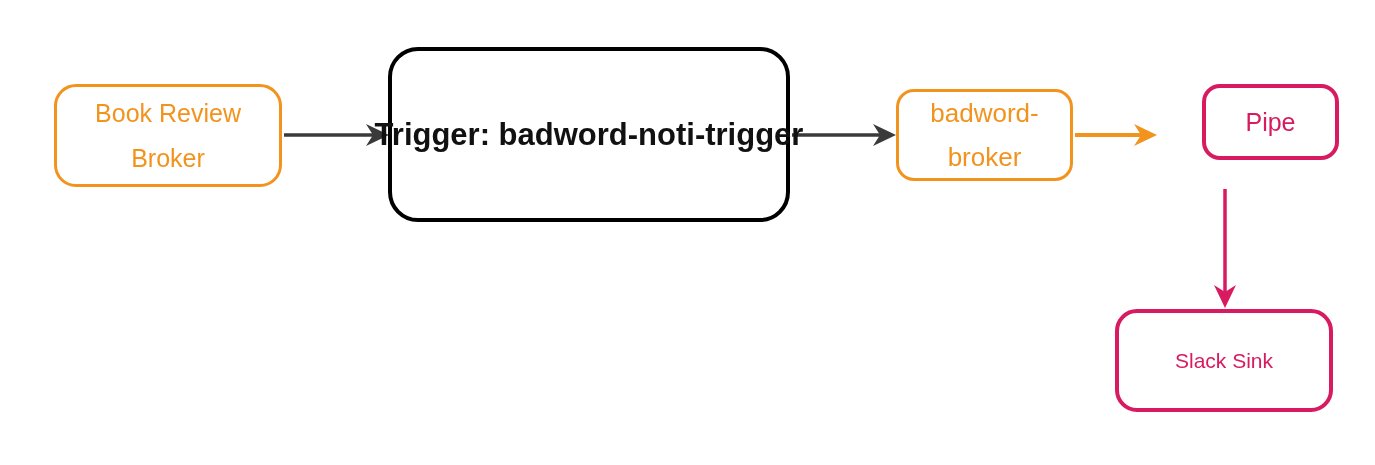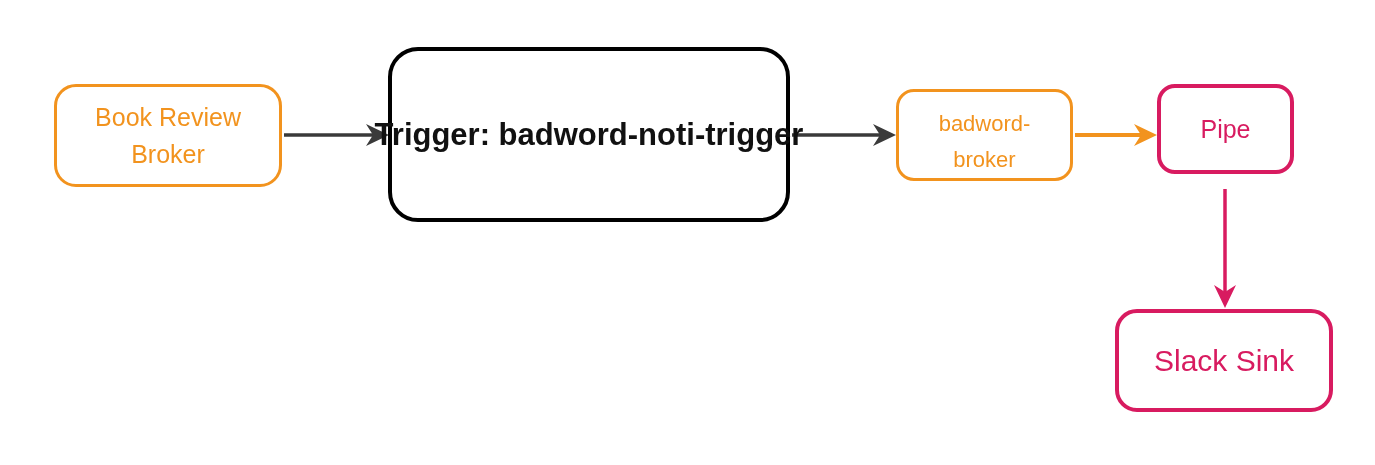--- a/index.html
+++ b/index.html
@@ -31,20 +31,21 @@
     align-items: center;
     justify-content: center;
     text-align: center;
     background: #ffffff;
   }
   .node .line { white-space: nowrap; }
 
   .node-orange {
     border: 3.5px solid var(--orange, #f2931e);
     color: var(--orange, #f2931e);
+    gap: 8px;
   }
   .node-pink {
     border: 4px solid var(--pink, #d81b60);
     color: var(--pink, #d81b60);
   }
   .node-black {
     border: 4px solid var(--ink, #000000);
     color: #111111;
   }
 
@@ -55,31 +56,31 @@
   }
   #node-trigger-filter {
     left: 388px; top: 47px; width: 402px; height: 175px;
     border-radius: 30px;
     font-size: 31px; line-height: 35px;
   }
   #node-trigger-filter b { font-weight: 700; }
   #node-badword-broker {
     left: 896px; top: 89px; width: 177px; height: 92px;
     border-radius: 18px;
-    font-size: 22px; line-height: 36px; justify-content: flex-end;
+    font-size: 26px; line-height: 36px;
   }
   #node-pipe {
-    left: 1157px; top: 84px; width: 137px; height: 90px;
+    left: 1202px; top: 84px; width: 137px; height: 76px;
     border-radius: 18px;
     font-size: 25px;
   }
   #node-slack-sink {
     left: 1115px; top: 309px; width: 218px; height: 103px;
     border-radius: 22px;
-    font-size: 30px;
+    font-size: 21px;
   }
 
   .edge-dark  { stroke: var(--edge, #3a3a3a); }
   .head-dark  { fill:   var(--edge, #3a3a3a); }
   .edge-orange{ stroke: var(--orange, #f2931e); }
   .head-orange{ fill:   var(--orange, #f2931e); }
   .edge-pink  { stroke: var(--pink, #d81b60); }
   .head-pink  { fill:   var(--pink, #d81b60); }
 </style>
 </head>

